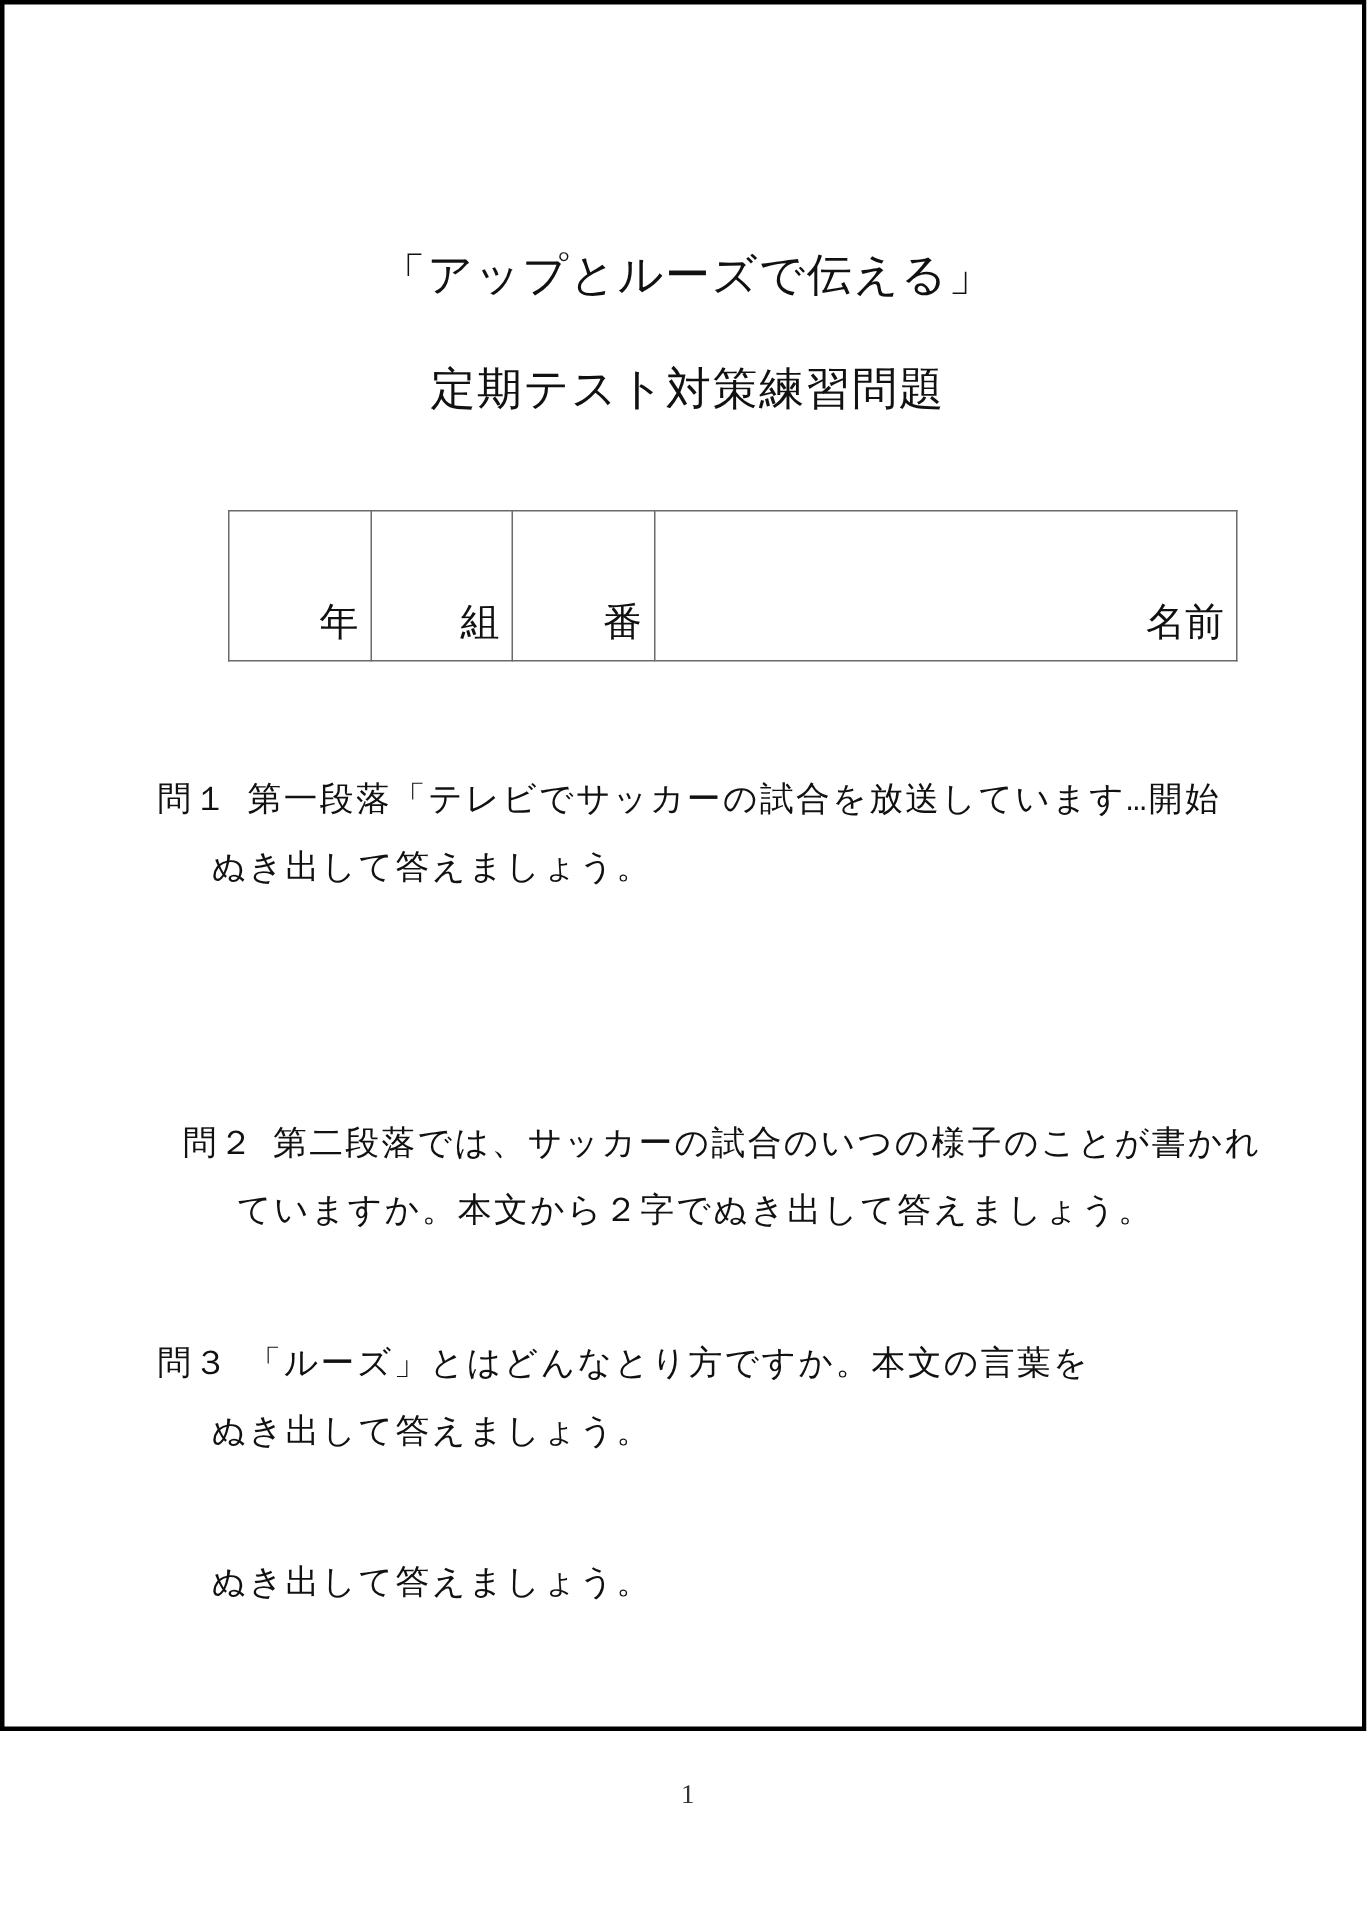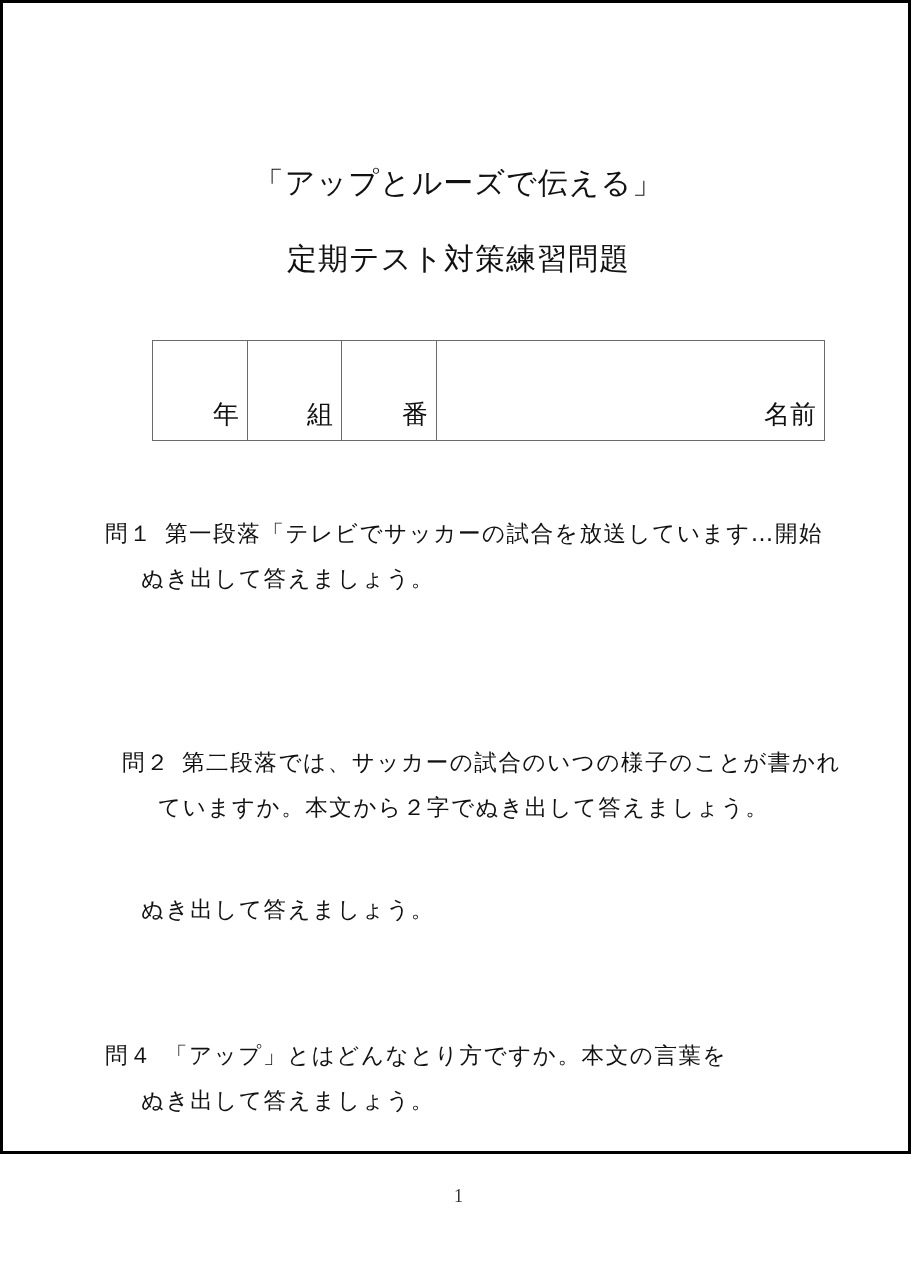--- a/index.html
+++ b/index.html
@@ -71,21 +71,21 @@
     }
     .q-line {
       white-space: nowrap;
       height: 45px;
     }
     .q-label {
       display: inline-block;
       width: 72px;
       text-align: center;
     }
-    .q-first { display: inline; }
+    .q-first { display: inline; font-family: Liberation Mono, monospace; }
     .q-cont {
       padding-left: 48px;
     }
     .q1 { top: 508px; }
     .q2 { top: 737px; margin-left: 17px; }
     .q3 { top: 884px; }
     .q4 { top: 1030px; }
 
     .page-number {
       position: absolute;
@@ -129,23 +129,23 @@
     <div class="q-line"><span class="q-label">問１</span><span class="q-first">第一段落「テレビでサッカーの試合を放送しています…開始</span></div>
     <div class="q-line q-cont">ぬき出して答えましょう。</div>
   </div>
 
   <div class="question q2">
     <div class="q-line"><span class="q-label">問２</span><span class="q-first">第二段落では、サッカーの試合のいつの様子のことが書かれ</span></div>
     <div class="q-line q-cont">ていますか。本文から２字でぬき出して答えましょう。</div>
   </div>
 
   <div class="question q3">
+    <div class="q-line"><span class="q-label">問３</span><span class="q-first">「ルーズ」とはどんなとり方ですか。本文の言葉を</span></div>
     <div class="q-line q-cont">ぬき出して答えましょう。</div>
   </div>
 
   <div class="question q4">
-    <div class="q-line"><span class="q-label">問４</span><span class="q-first">「アップ」とはどんなとり方ですか。本文の言葉を</span></div>
     <div class="q-line q-cont">ぬき出して答えましょう。</div>
   </div>
 
   <div class="page-number">1</div>
 
 </div>
 
 </body></html>

